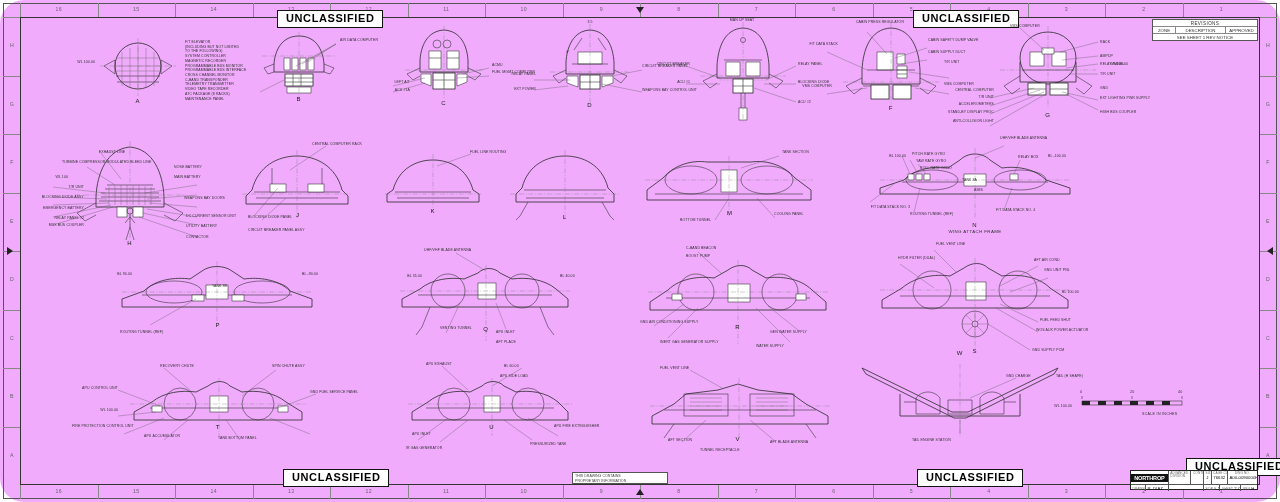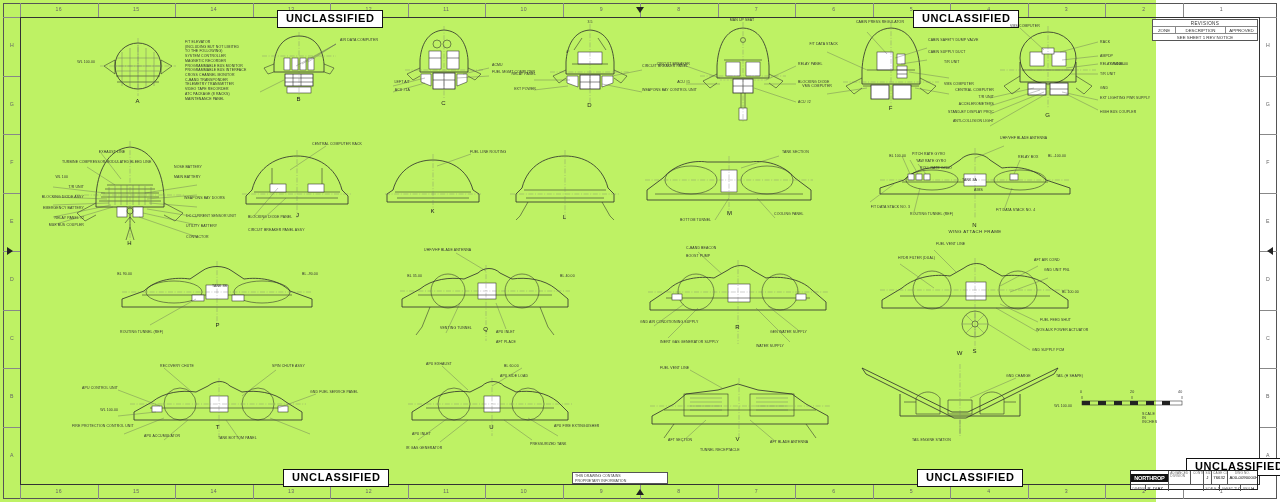--- a/index.html
+++ b/index.html
@@ -1,18 +1,18 @@
 <!DOCTYPE html>
 <html><head>
 <meta charset="utf-8">
 <style>
   html,body{margin:0;padding:0;background:#fff;}
   body{width:1280px;height:502px;overflow:hidden;
        font-family:"Liberation Sans",sans-serif;color:#1a1a1a;}
-  #sheet{position:relative;width:1156px;height:502px;background:#bef264;}
+  #sheet{position:relative;width:1280px;height:502px;background:#f0abfc;border-radius:24px;}
 
   
   .frame-outer{position:absolute;left:3px;top:3px;width:1274px;height:496px;
                border:1px solid #555;box-sizing:border-box;}
   .frame-inner{position:absolute;left:20px;top:17px;width:1240px;height:468px;
                border:1.6px solid #333;box-sizing:border-box;}
   .zone{position:absolute;font-size:5.2px;color:#666;letter-spacing:.3px;
         text-align:center;line-height:1;}
   .ztick{position:absolute;background:#888;}
   .ztick.v{width:1px;}

